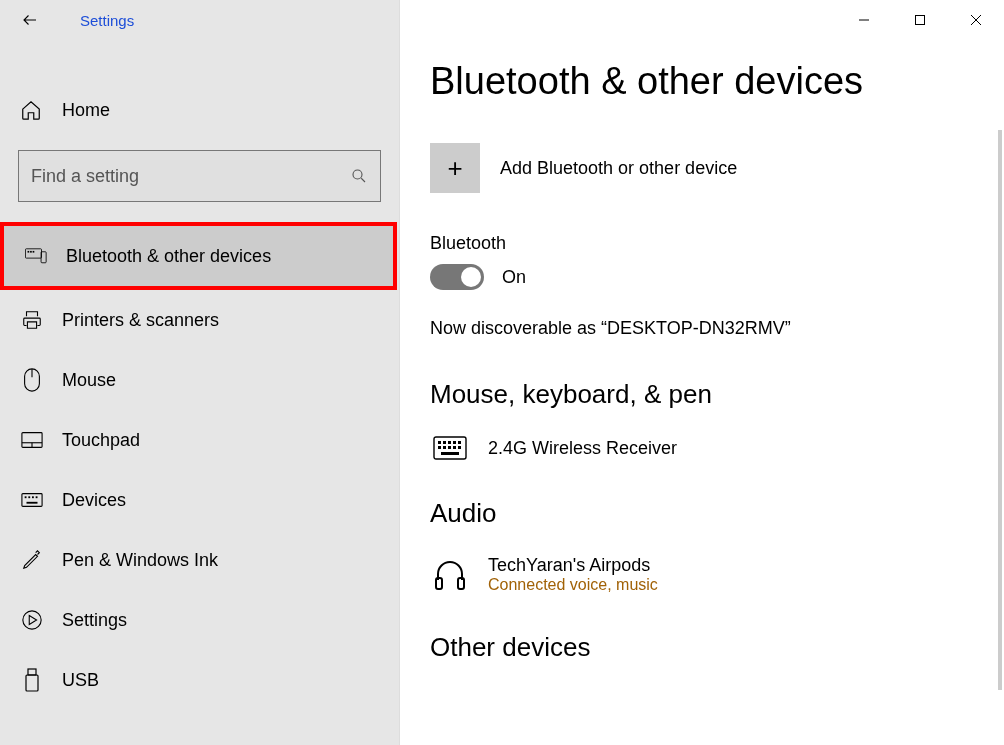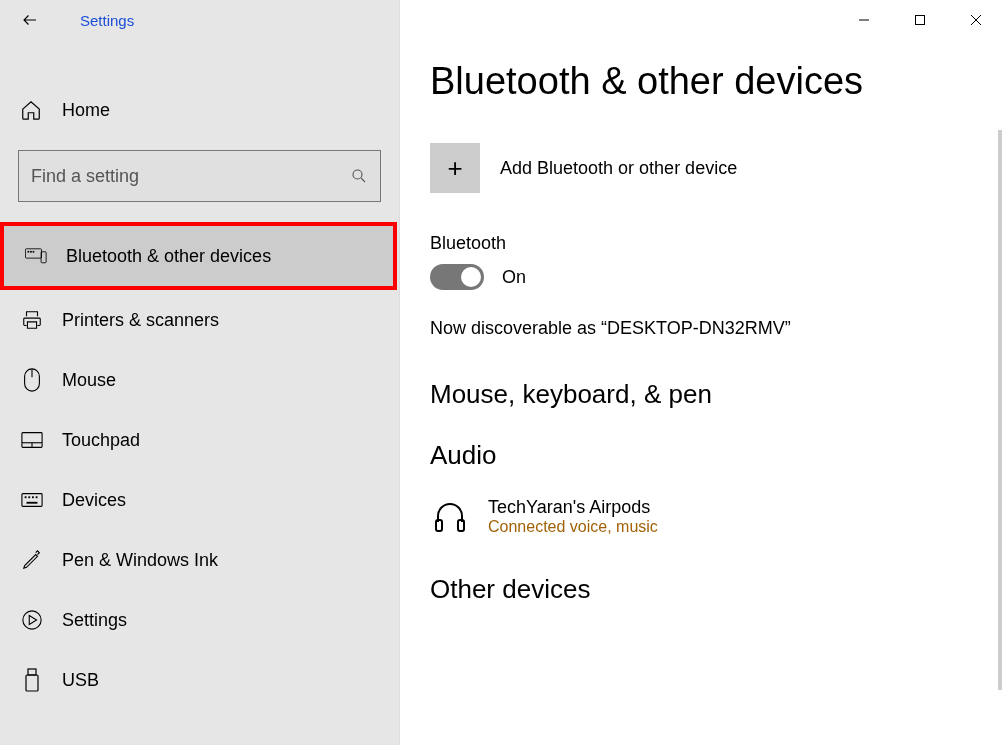--- a/index.html
+++ b/index.html
@@ -313,20 +313,39 @@
     <div class="section-label">Bluetooth</div>
     <div class="toggle-row">
       <div class="toggle">
         <div class="knob"></div>
       </div>
       <span class="state">On</span>
     </div>
     <div class="discoverable">Now discoverable as “DESKTOP-DN32RMV”</div>
 
     <div class="group-title">Mouse, keyboard, &amp; pen</div>
+    <div class="device-row">
+      <span class="icn">
+        <svg width="34" height="24" viewBox="0 0 34 24">
+            <rect x="1" y="1" width="32" height="22" rx="2" stroke="#000" stroke-width="1.4" fill="none"></rect>
+            <rect x="5" y="5" width="3" height="3" fill="#000"></rect>
+            <rect x="10" y="5" width="3" height="3" fill="#000"></rect>
+            <rect x="15" y="5" width="3" height="3" fill="#000"></rect>
+            <rect x="20" y="5" width="3" height="3" fill="#000"></rect>
+            <rect x="25" y="5" width="3" height="3" fill="#000"></rect>
+            <rect x="5" y="10" width="3" height="3" fill="#000"></rect>
+            <rect x="10" y="10" width="3" height="3" fill="#000"></rect>
+            <rect x="15" y="10" width="3" height="3" fill="#000"></rect>
+            <rect x="20" y="10" width="3" height="3" fill="#000"></rect>
+            <rect x="25" y="10" width="3" height="3" fill="#000"></rect>
+            <rect x="8" y="16" width="18" height="3" fill="#000"></rect>
+          </svg>
+      </span>
+      <span class="name">2.4G Wireless Receiver</span>
+    </div>
 
     <div class="group-title">Audio</div>
     <div class="device-row">
       <span class="icn">
         <svg width="34" height="34" viewBox="0 0 34 34">
             <path d="M5 22v-6a12 12 0 0 1 24 0v6" stroke="#000" stroke-width="2" fill="none"></path>
             <rect x="3" y="20" width="6" height="11" rx="2" stroke="#000" stroke-width="2" fill="none"></rect>
             <rect x="25" y="20" width="6" height="11" rx="2" stroke="#000" stroke-width="2" fill="none"></rect>
           </svg>
       </span>

